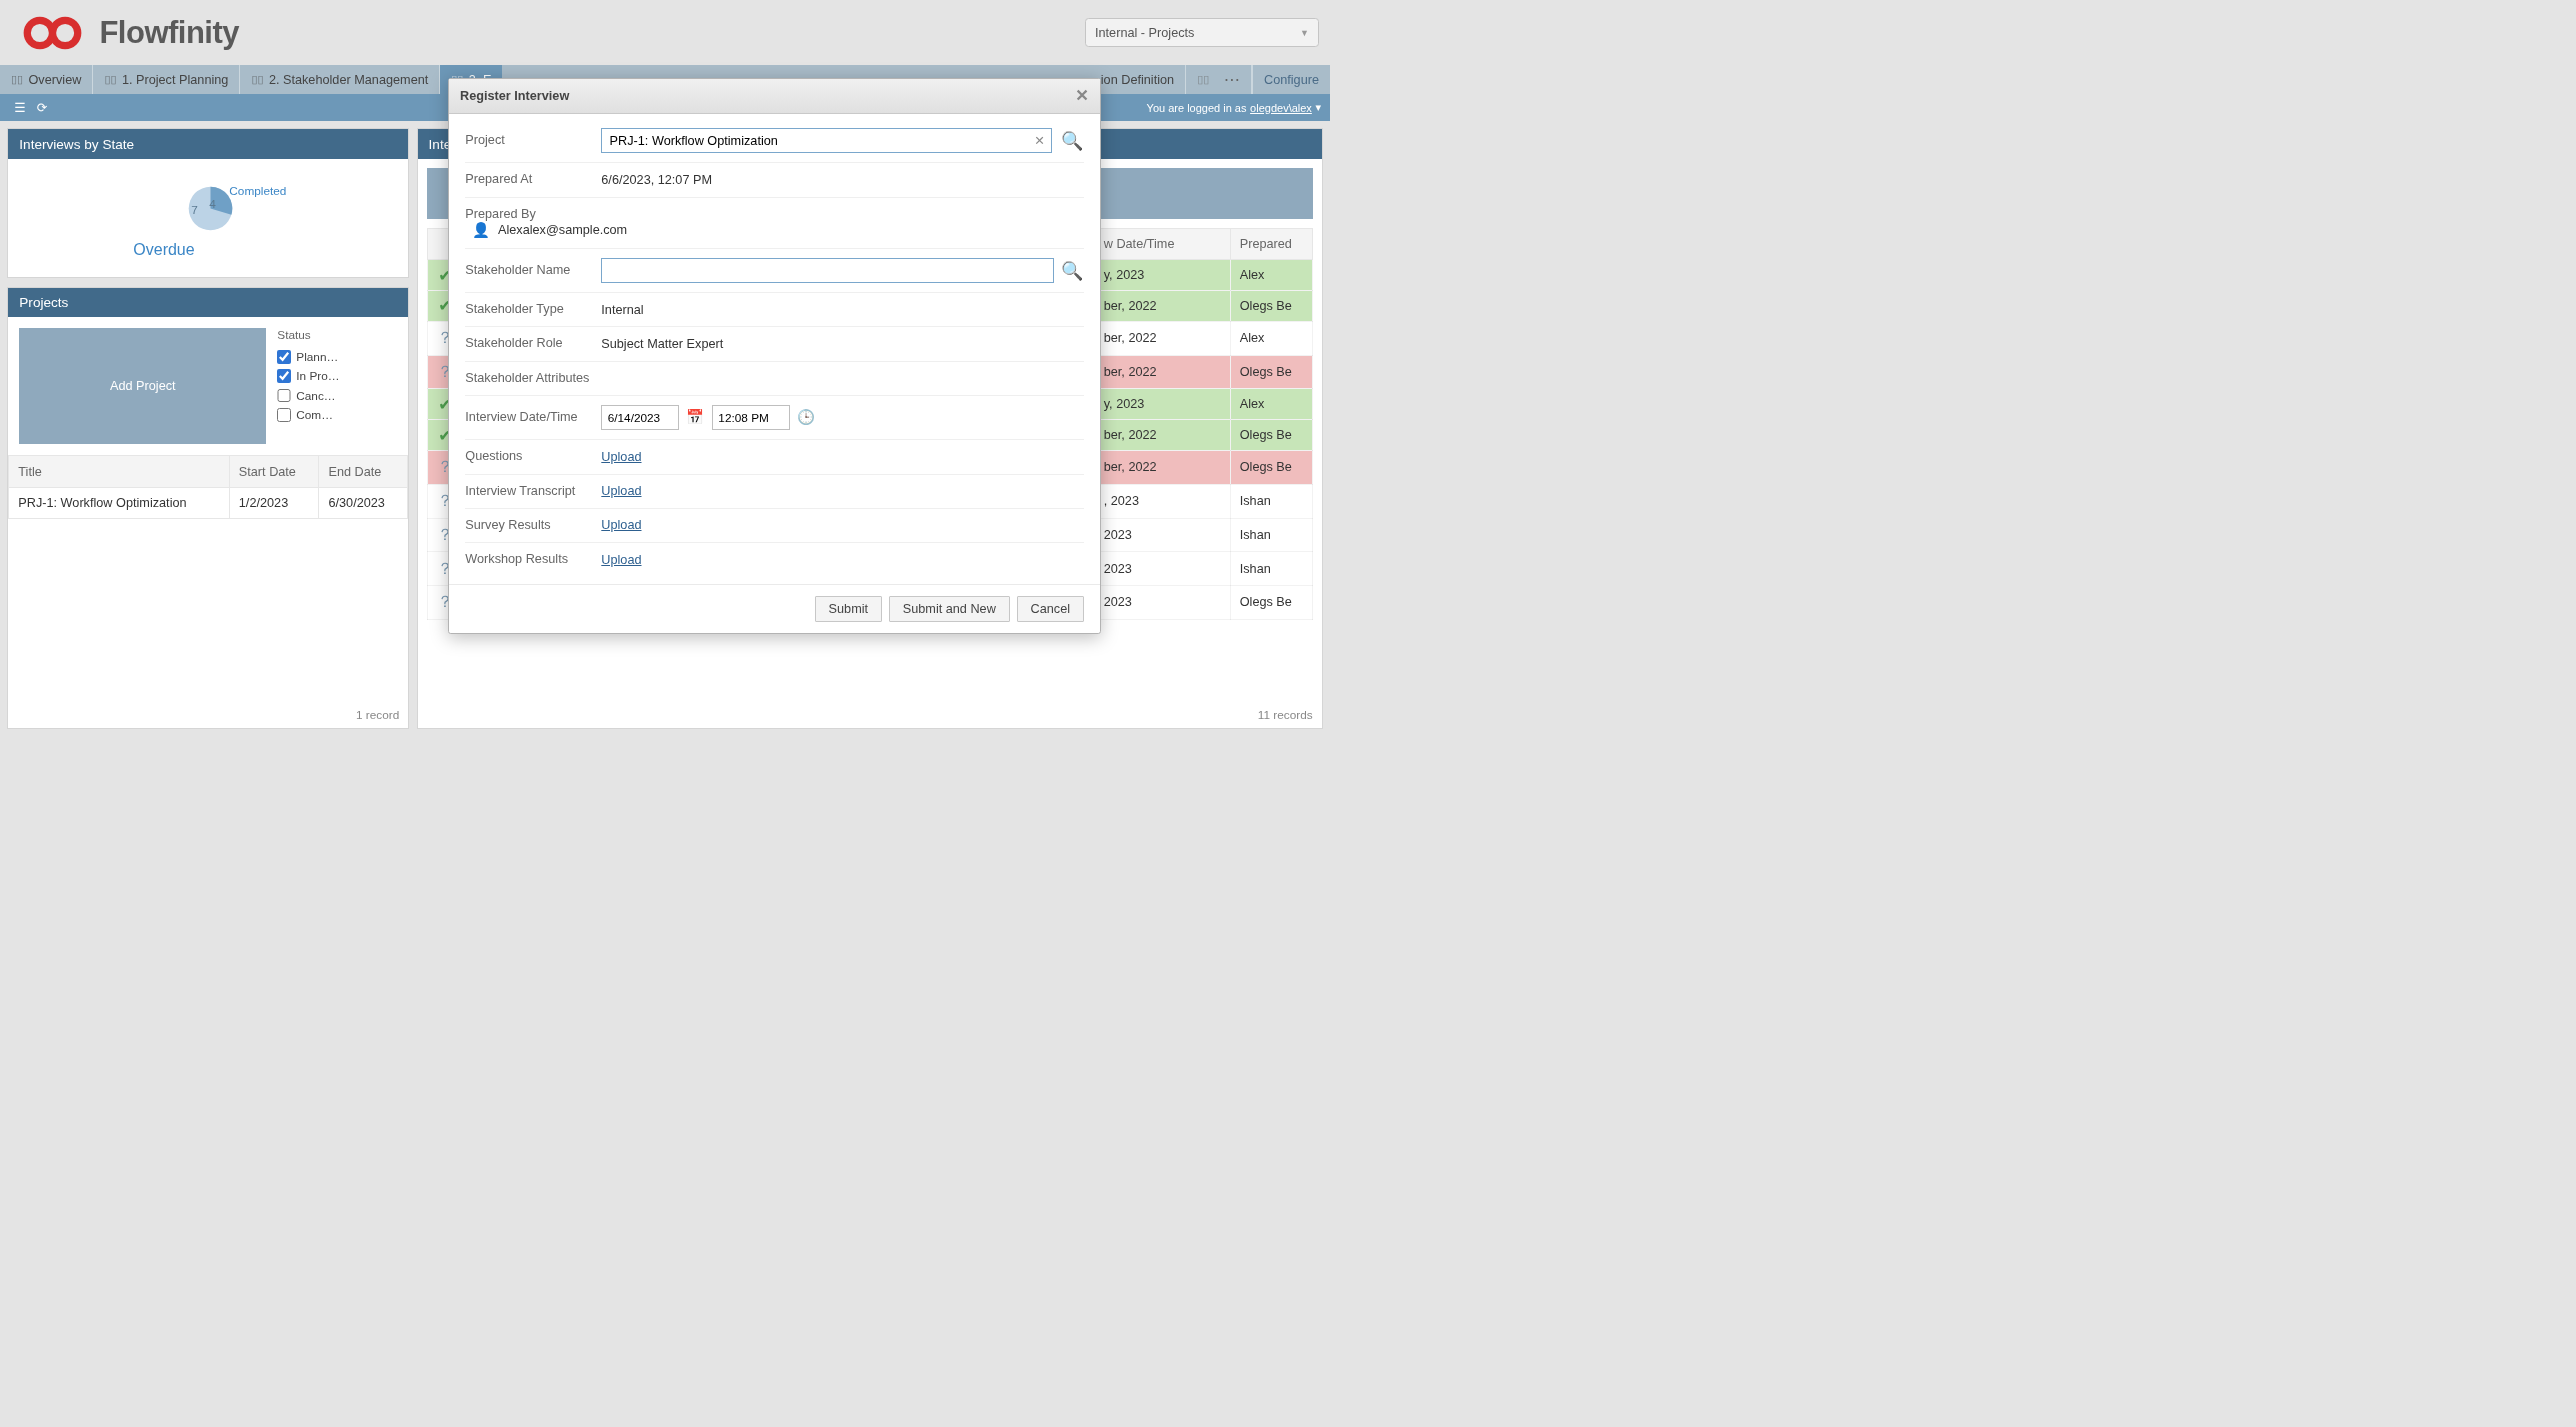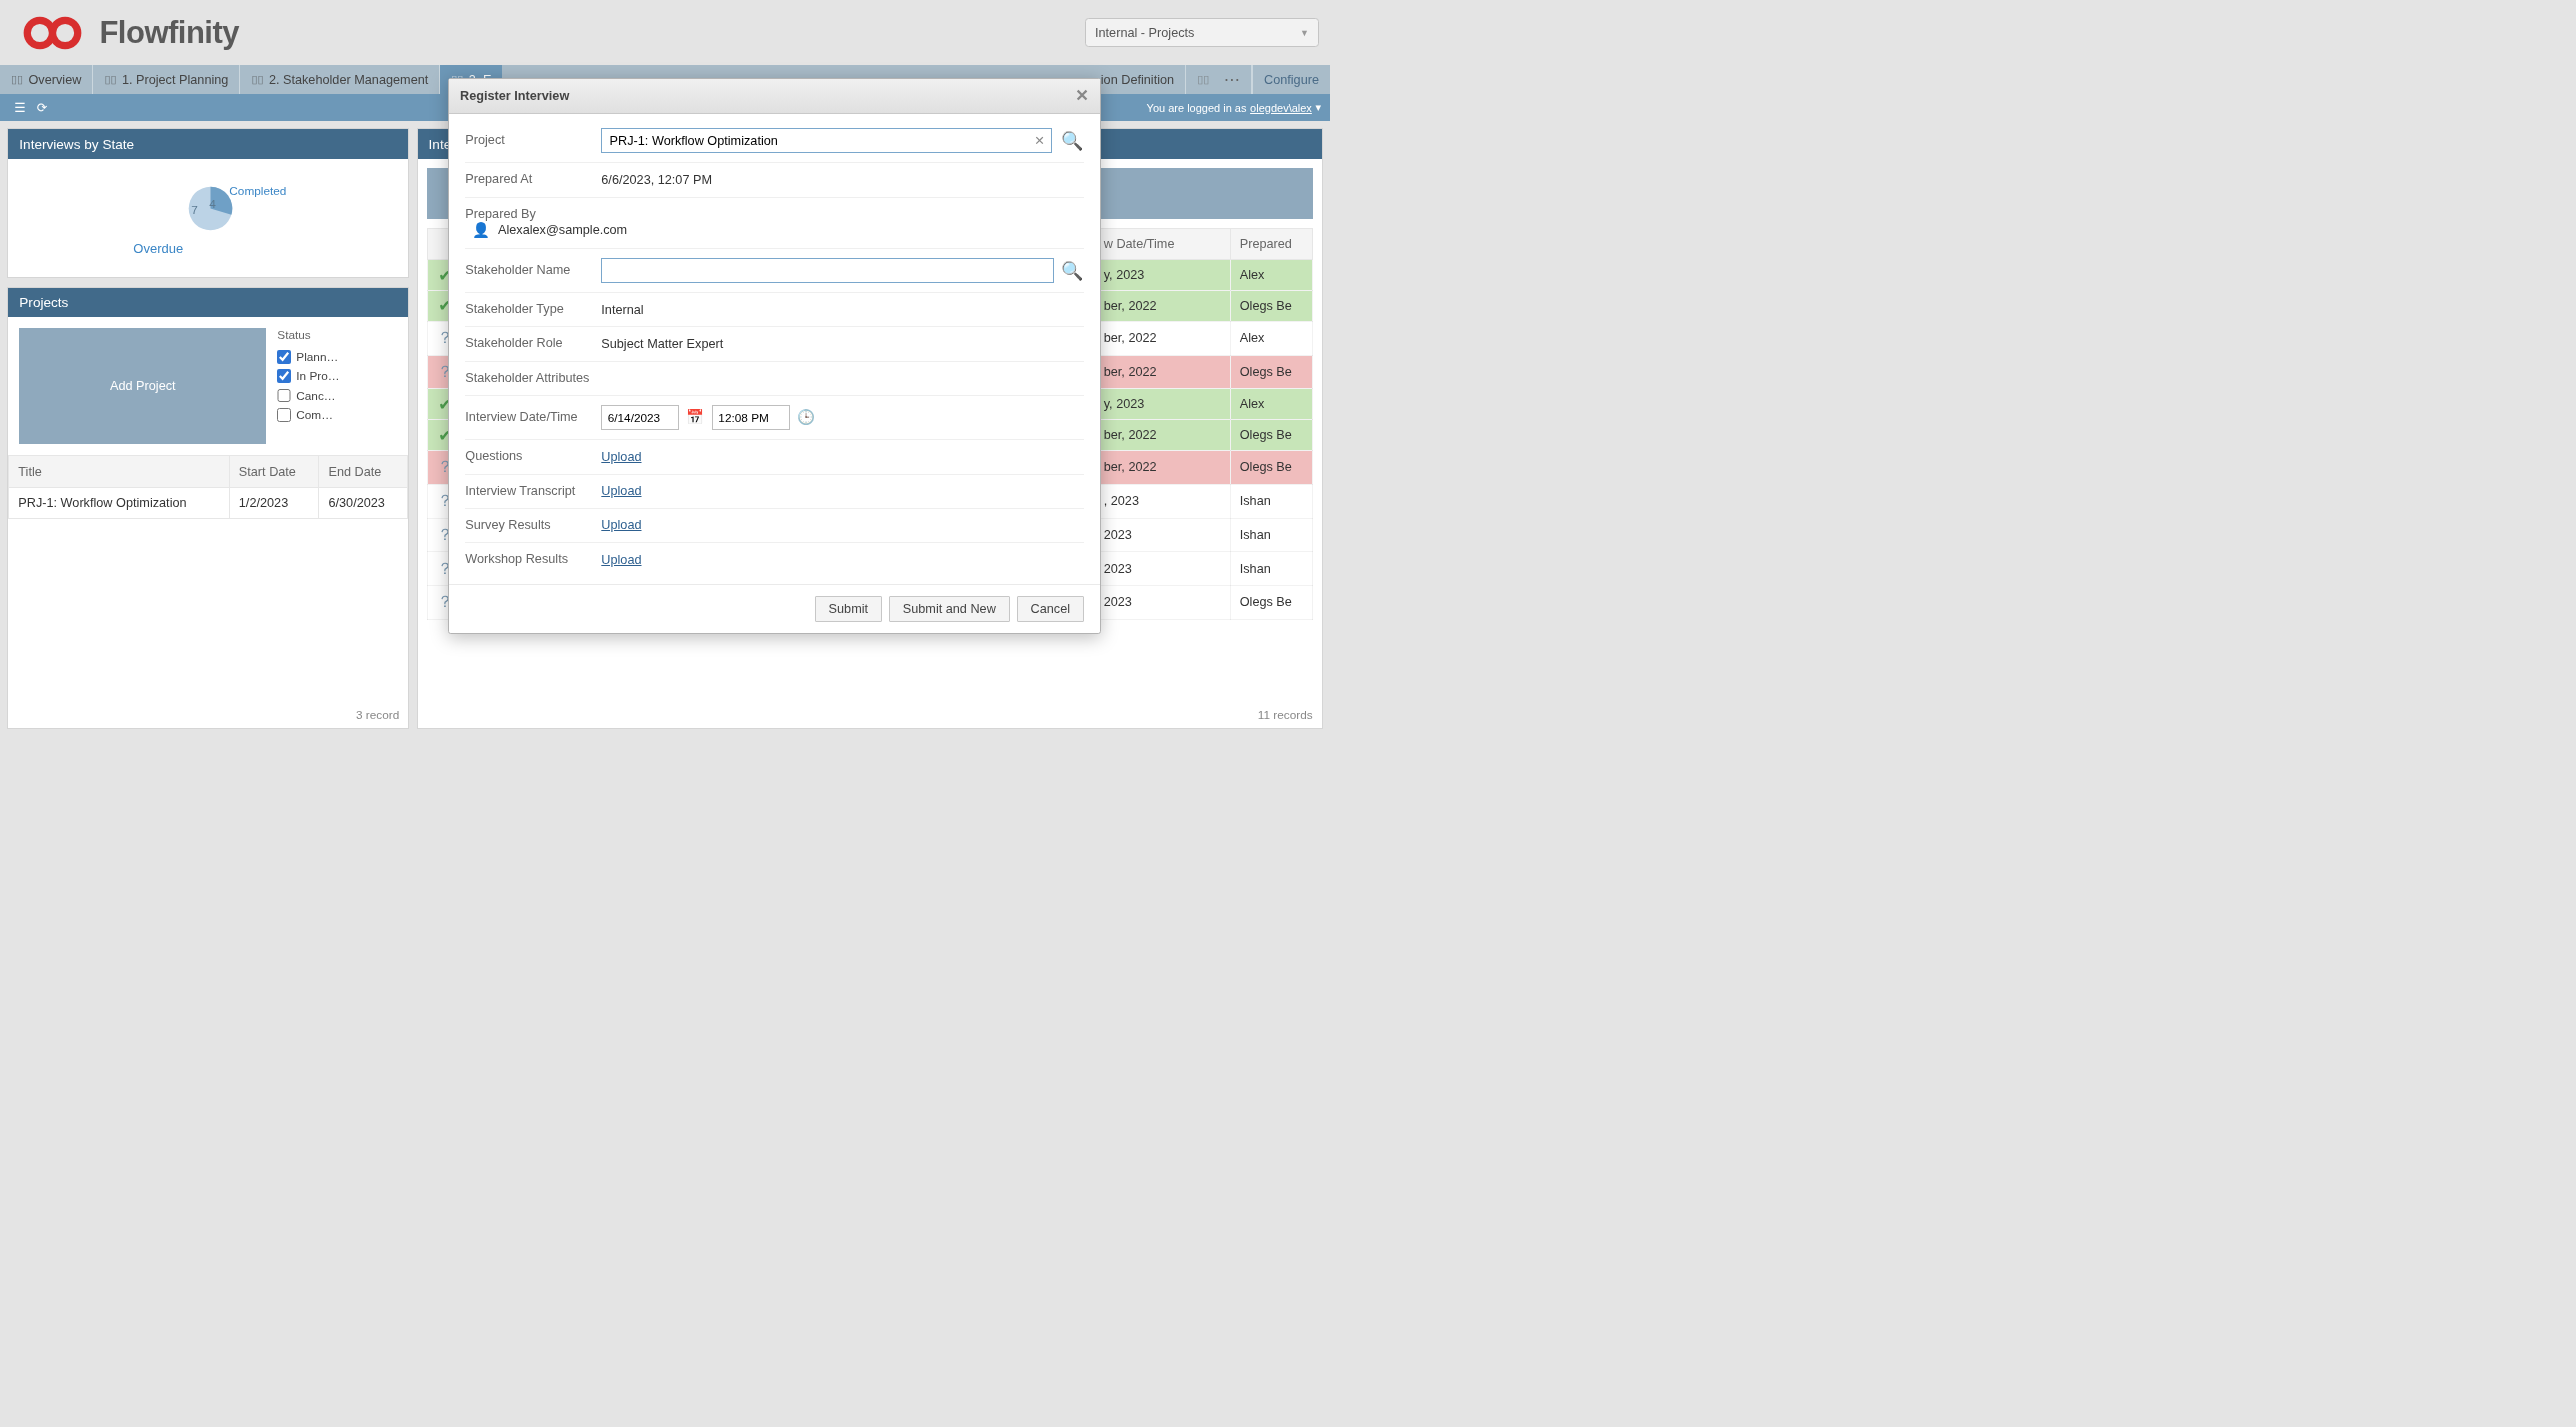--- a/index.html
+++ b/index.html
@@ -35,21 +35,21 @@
   
   .main { display: flex; padding: 7.3px; gap: 7.3px; height: calc(100% - 122px); }
   .col { display: flex; flex-direction: column; gap: 9px; }
   .col.left { width: 402px; }
   .col.right { flex: 1; min-width: 0; }
 
   .panel { background: #fff; border: 0.9px solid #d5d5d5; position: relative; }
   .panel-header { background: #416a8a; color: #fff; padding: 7.3px 11px; font-size: 13.6px; }
   .pie-area { height: 118px; padding: 7.3px; display: flex; align-items: center; justify-content: center; position: relative; }
   .pie-completed-label { position: absolute; top: 25.4px; left: 221px; color: #3b86c6; font-size: 11.8px; }
-  .pie-overdue-label { position: absolute; top: 82px; left: 125px; color: #3b86c6; font-size: 13px; }
+  .pie-overdue-label { position: absolute; top: 82px; left: 125px; color: #3b86c6; font-size: 16px; }
   .pie-svg { position: absolute; left: 178px; top: 25.4px; }
 
   .projects-body { display: flex; padding: 11px; gap: 11px; }
   .add-project { background: #8fa9bd; color: #fff; width: 247px; height: 116px; display: flex; align-items: center; justify-content: center; font-size: 12.7px; cursor: pointer; }
   .status-filters { flex: 1; font-size: 11.8px; }
   .status-filters .hd { color: #666; margin-bottom: 7.3px; }
   .status-filters label { display: flex; align-items: center; gap: 5.4px; margin-bottom: 5.4px; color: #444; white-space: nowrap; overflow: hidden; text-overflow: ellipsis; }
   .status-filters input[type=checkbox] { width: 13.6px; height: 13.6px; accent-color: #2f75d4; }
 
   .simple-table { width: 100%; border-collapse: collapse; font-size: 12.7px; }
@@ -207,21 +207,21 @@
             </thead>
           <tbody>
             <tr>
               <td>PRJ-1: Workflow Optimization</td>
               <td>1/2/2023</td>
               <td>6/30/2023</td>
             </tr>
           </tbody>
         </table>
         <div style="flex:1"></div>
-        <div class="record-footer">3 record</div>
+        <div class="record-footer">1 record</div>
       </div>
     </div>
 
     <div class="col right">
       <div class="panel" style="flex:1; display:flex; flex-direction:column;">
         <div class="interview-headerbar">Interv</div>
         <div class="interview-subheader"></div>
         <div class="interview-table-wrap">
           <table class="interview-table">
             <colgroup>

